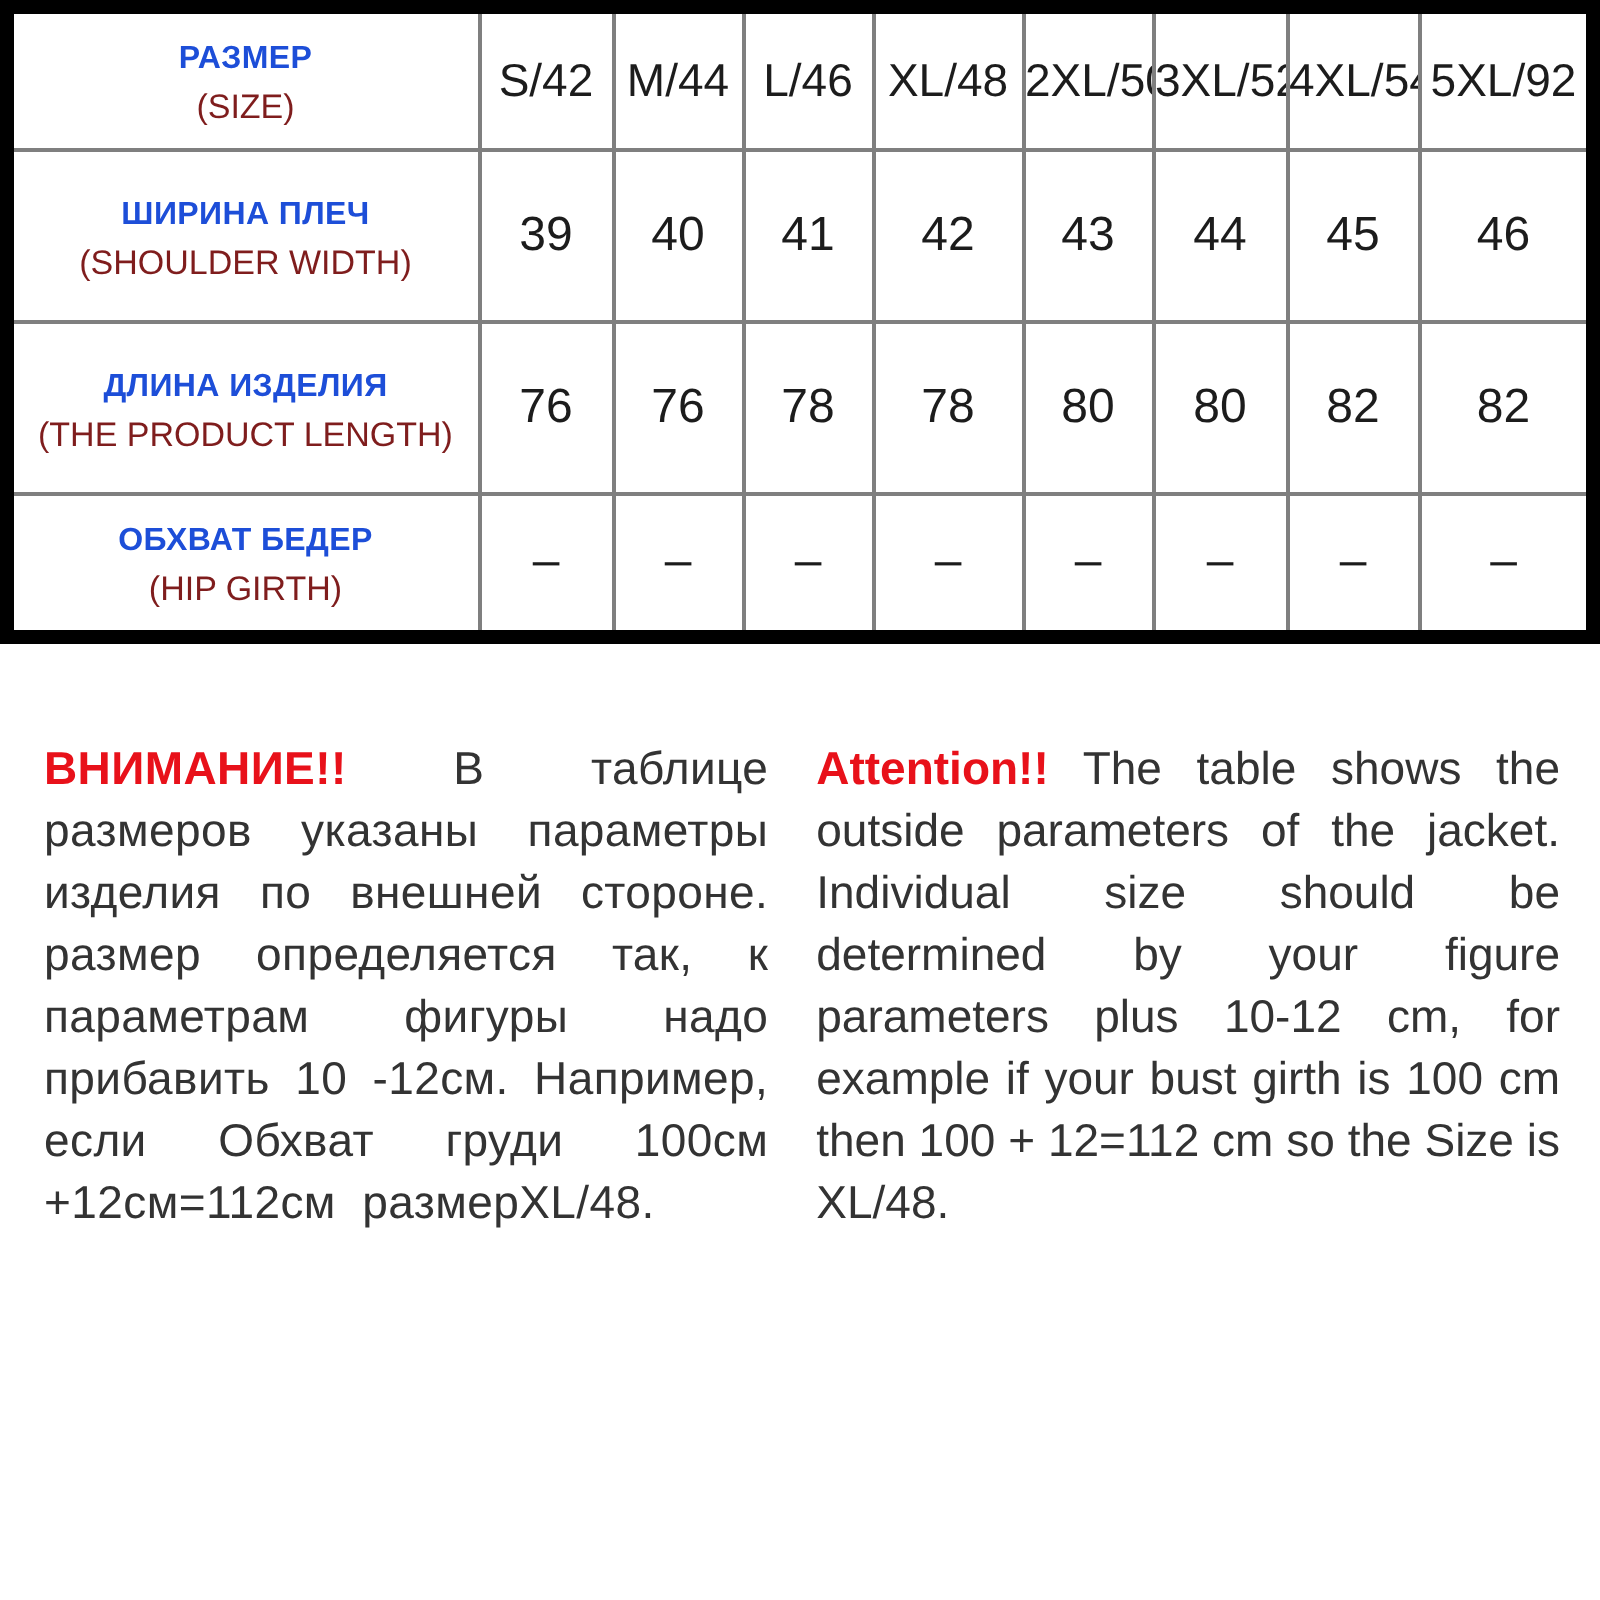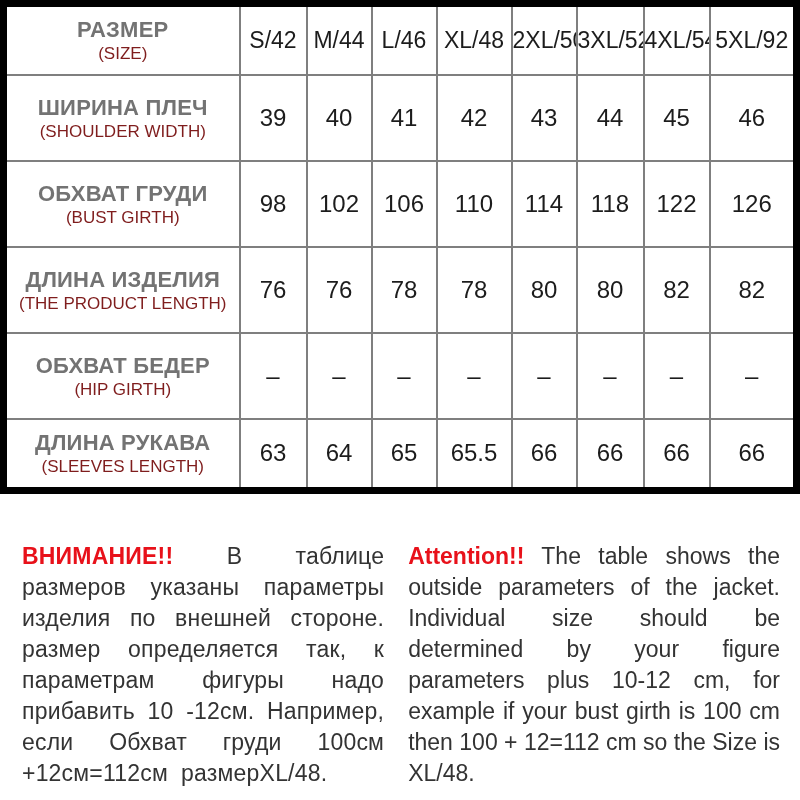--- a/index.html
+++ b/index.html
@@ -28,24 +28,24 @@
     background: #ffffff;
     overflow: hidden;
   }
   .size-table thead tr { height: 71px; }
   .size-table tbody tr { height: 86px; }
   .size-table tbody tr:last-child { height: 72px; }
 
   .lbl-ru {
     display: block;
     font-weight: bold;
-    font-size: 22px;
+    font-size: 16px;
     line-height: 27px;
     letter-spacing: 0.2px;
-    color: #737373;
+    color: #1d4ed8;
   }
   .lbl-en {
     display: block;
     font-size: 17px;
     line-height: 21px;
     color: #7f1d1d;
   }
   .size-col { font-size: 23px; color: #1c1c1c; }
   .val { font-size: 24px; color: #1f1f1f; }
 
@@ -105,34 +105,20 @@
         <td class="val">40</td>
         <td class="val">41</td>
         <td class="val">42</td>
         <td class="val">43</td>
         <td class="val">44</td>
         <td class="val">45</td>
         <td class="val">46</td>
       </tr>
       <tr>
         <th class="label-cell">
-          <span class="lbl-ru">ОБХВАТ ГРУДИ</span>
-          <span class="lbl-en">(BUST GIRTH)</span>
-        </th>
-        <td class="val">98</td>
-        <td class="val">102</td>
-        <td class="val">106</td>
-        <td class="val">110</td>
-        <td class="val">114</td>
-        <td class="val">118</td>
-        <td class="val">122</td>
-        <td class="val">126</td>
-      </tr>
-      <tr>
-        <th class="label-cell">
           <span class="lbl-ru">ДЛИНА ИЗДЕЛИЯ</span>
           <span class="lbl-en">(THE PRODUCT LENGTH)</span>
         </th>
         <td class="val">76</td>
         <td class="val">76</td>
         <td class="val">78</td>
         <td class="val">78</td>
         <td class="val">80</td>
         <td class="val">80</td>
         <td class="val">82</td>
@@ -145,33 +131,19 @@
         </th>
         <td class="val">–</td>
         <td class="val">–</td>
         <td class="val">–</td>
         <td class="val">–</td>
         <td class="val">–</td>
         <td class="val">–</td>
         <td class="val">–</td>
         <td class="val">–</td>
       </tr>
-      <tr>
-        <th class="label-cell">
-          <span class="lbl-ru">ДЛИНА РУКАВА</span>
-          <span class="lbl-en">(SLEEVES LENGTH)</span>
-        </th>
-        <td class="val">63</td>
-        <td class="val">64</td>
-        <td class="val">65</td>
-        <td class="val">65.5</td>
-        <td class="val">66</td>
-        <td class="val">66</td>
-        <td class="val">66</td>
-        <td class="val">66</td>
-      </tr>
     </tbody>
 </table>
 
 <div class="notes">
   <p class="note note-left"><span class="hl">ВНИМАНИЕ!!</span> <span>В таблице размеров указаны параметры изделия по внешней стороне. размер определяется так, к параметрам фигуры надо прибавить 10 -12см. Например, если Обхват груди 100см +12см=112см&nbsp;&nbsp;размерXL/48.</span></p>
   <p class="note note-right"><span class="hl">Attention!!</span> <span>The table shows the outside parameters of the jacket. Individual size should be determined by your figure parameters plus 10-12 cm, for example if your bust girth is 100 cm then 100 + 12=112 cm so the Size is XL/48.</span></p>
 </div>
 
 </body></html>

